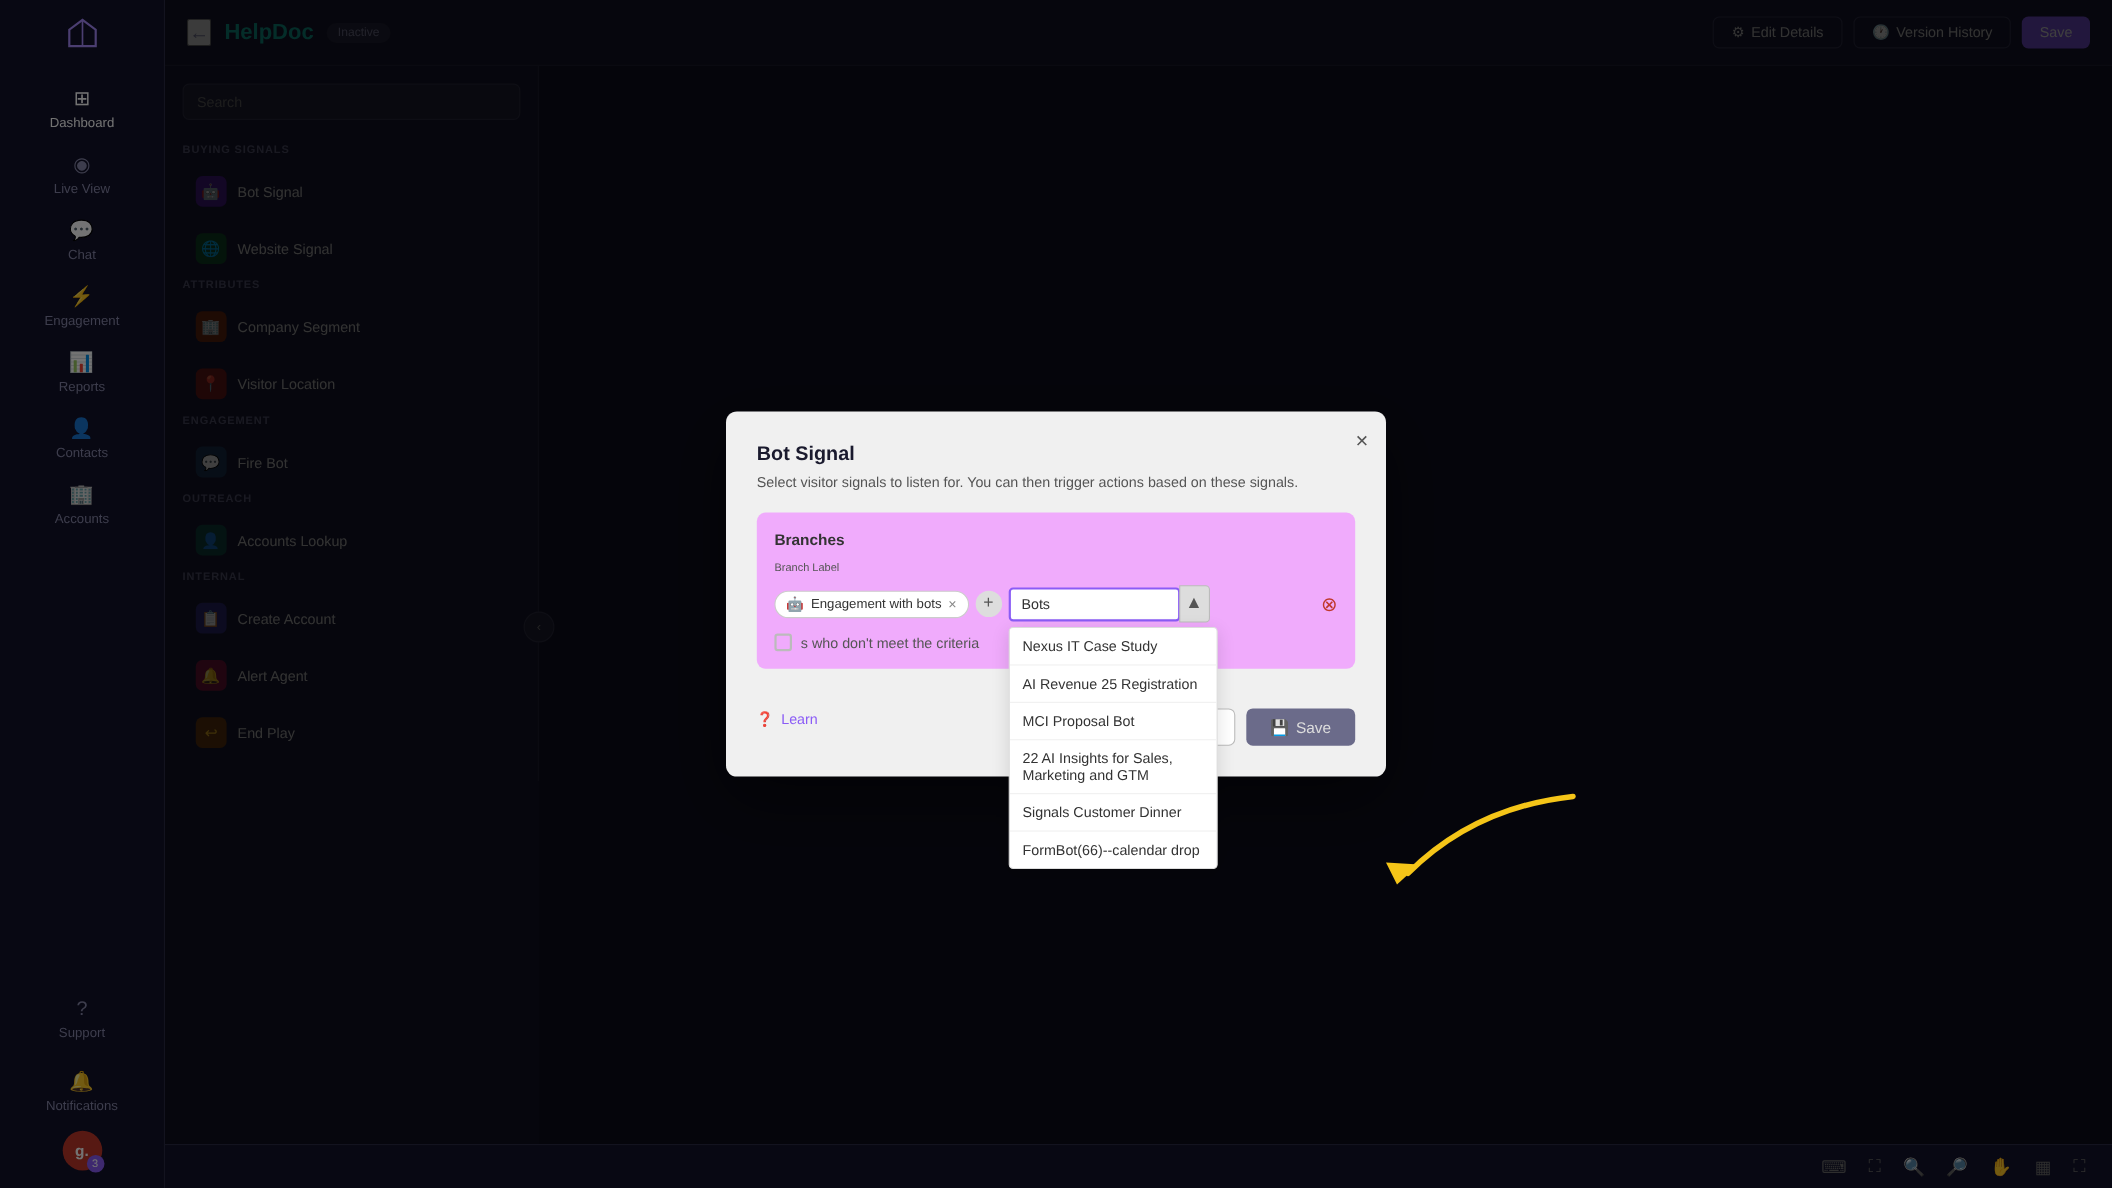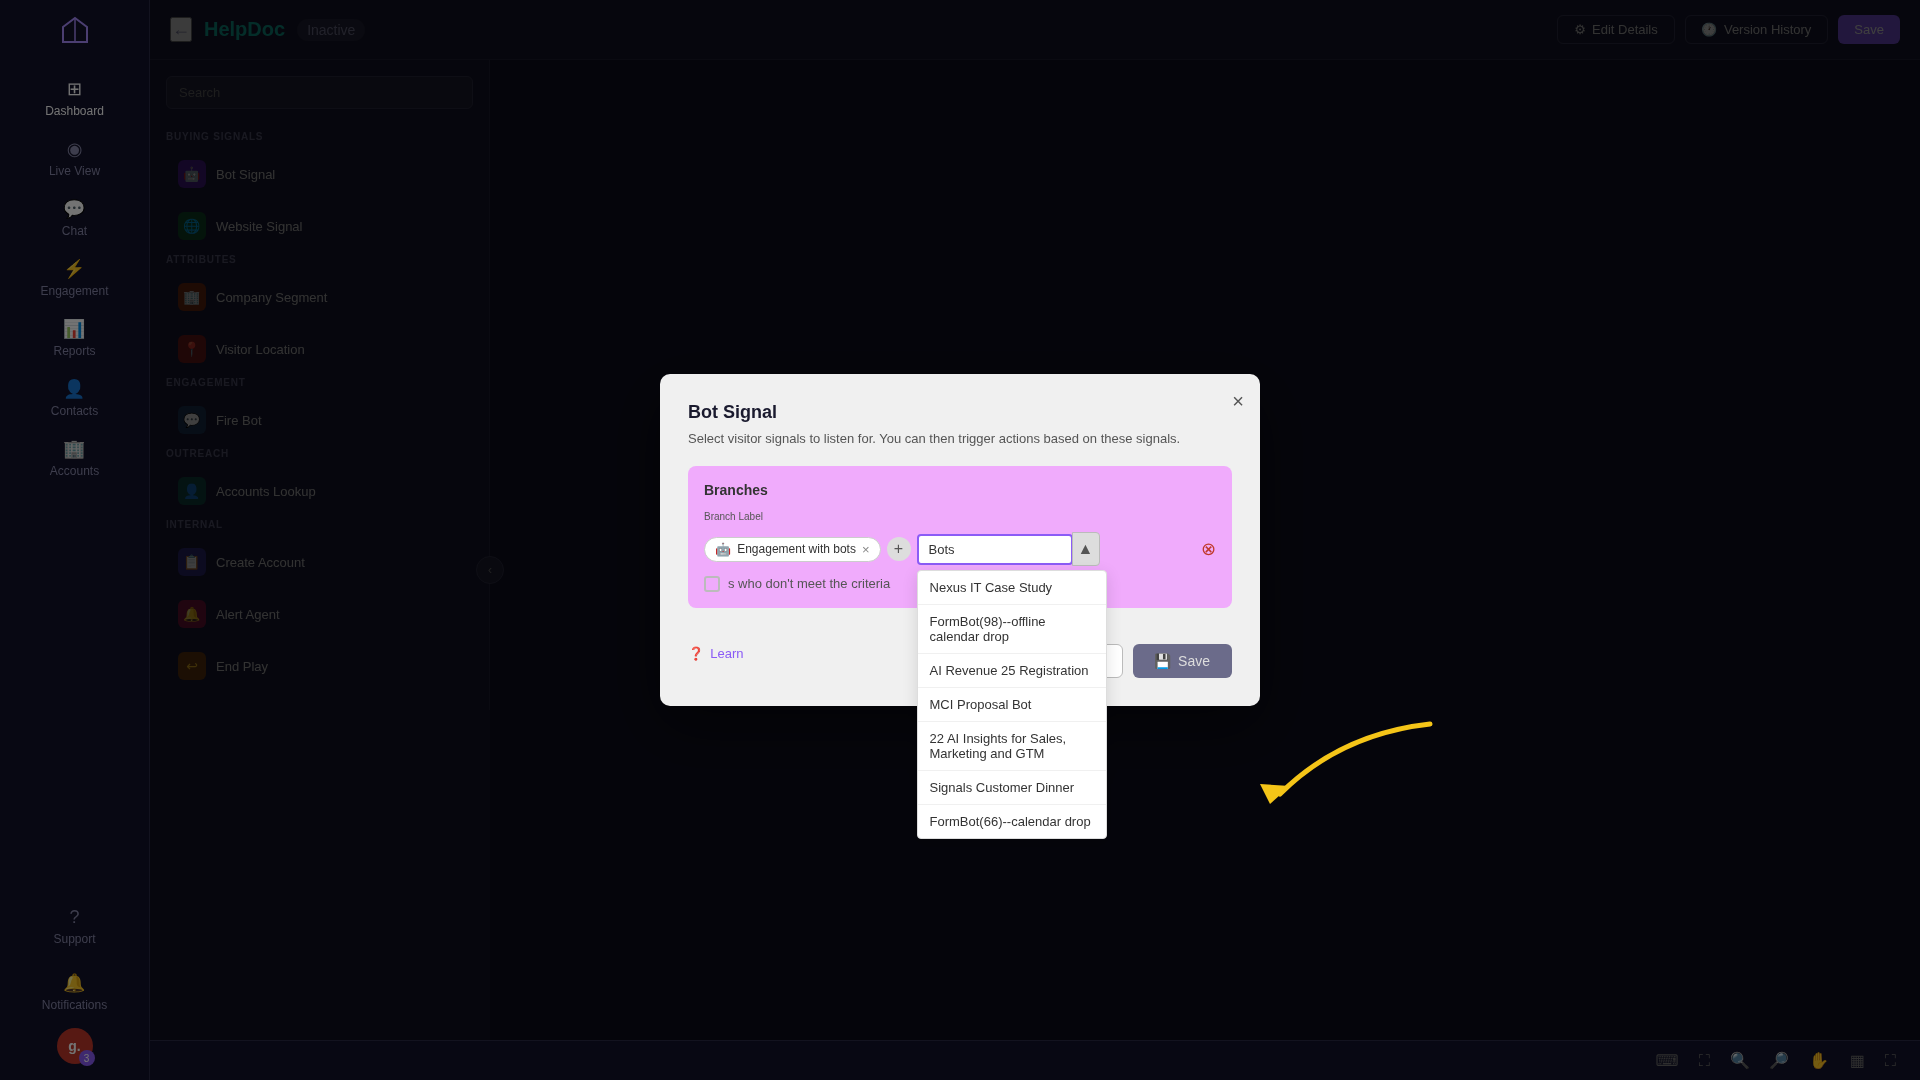--- a/index.html
+++ b/index.html
@@ -77,21 +77,21 @@
       display: flex;
       align-items: center;
       padding: 0 20px;
       gap: 12px;
     }
     .back-btn { color: #8888aa; font-size: 18px; cursor: pointer; }
     .page-title { color: #14b8a6; font-size: 20px; font-weight: 600; }
     .status-badge {
       background: #2a2a45;
       color: #8888aa;
-      font-size: 14px;
+      font-size: 11px;
       padding: 3px 10px;
       border-radius: 12px;
     }
     .topbar-actions { margin-left: auto; display: flex; gap: 10px; }
     .btn-outline {
       background: transparent;
       border: 1px solid #3a3a5a;
       color: #ccc;
       padding: 6px 16px;
       border-radius: 6px;
@@ -324,21 +324,21 @@
     .dropdown-item {
       padding: 9px 12px;
       font-size: 13px;
       color: #333;
       cursor: pointer;
       border-bottom: 1px solid #f0f0f0;
     }
     .dropdown-item:last-child { border-bottom: none; }
 
     .else-row {
-      display: flex; align-items: flex-start; gap: 8px;
+      display: flex; align-items: center; gap: 8px;
       margin-top: 8px;
       font-size: 13px; color: #555;
     }
     .checkbox-el {
       width: 16px; height: 16px;
       border: 2px solid #bbb;
       border-radius: 3px;
       cursor: pointer;
     }
 
@@ -555,21 +555,20 @@
         </div>
         <div class="tag-add">+</div>
 
         <div class="dropdown-wrap">
           <div class="dropdown-input-row">
             <input class="dropdown-input" type="text" value="Bots" style="">
             <div class="dropdown-arrow">▲</div>
           </div>
           <div class="dropdown-list">
             <div class="dropdown-item">Nexus IT Case Study</div>
-            <div class="dropdown-item">FormBot(98)--offline calendar drop</div>
             <div class="dropdown-item">AI Revenue 25 Registration</div>
             <div class="dropdown-item">MCI Proposal Bot</div>
             <div class="dropdown-item">22 AI Insights for Sales, Marketing and GTM</div>
             <div class="dropdown-item">Signals Customer Dinner</div>
             <div class="dropdown-item">FormBot(66)--calendar drop</div>
           </div>
         </div>
 
         <div class="delete-branch">⊗</div>
       </div>

